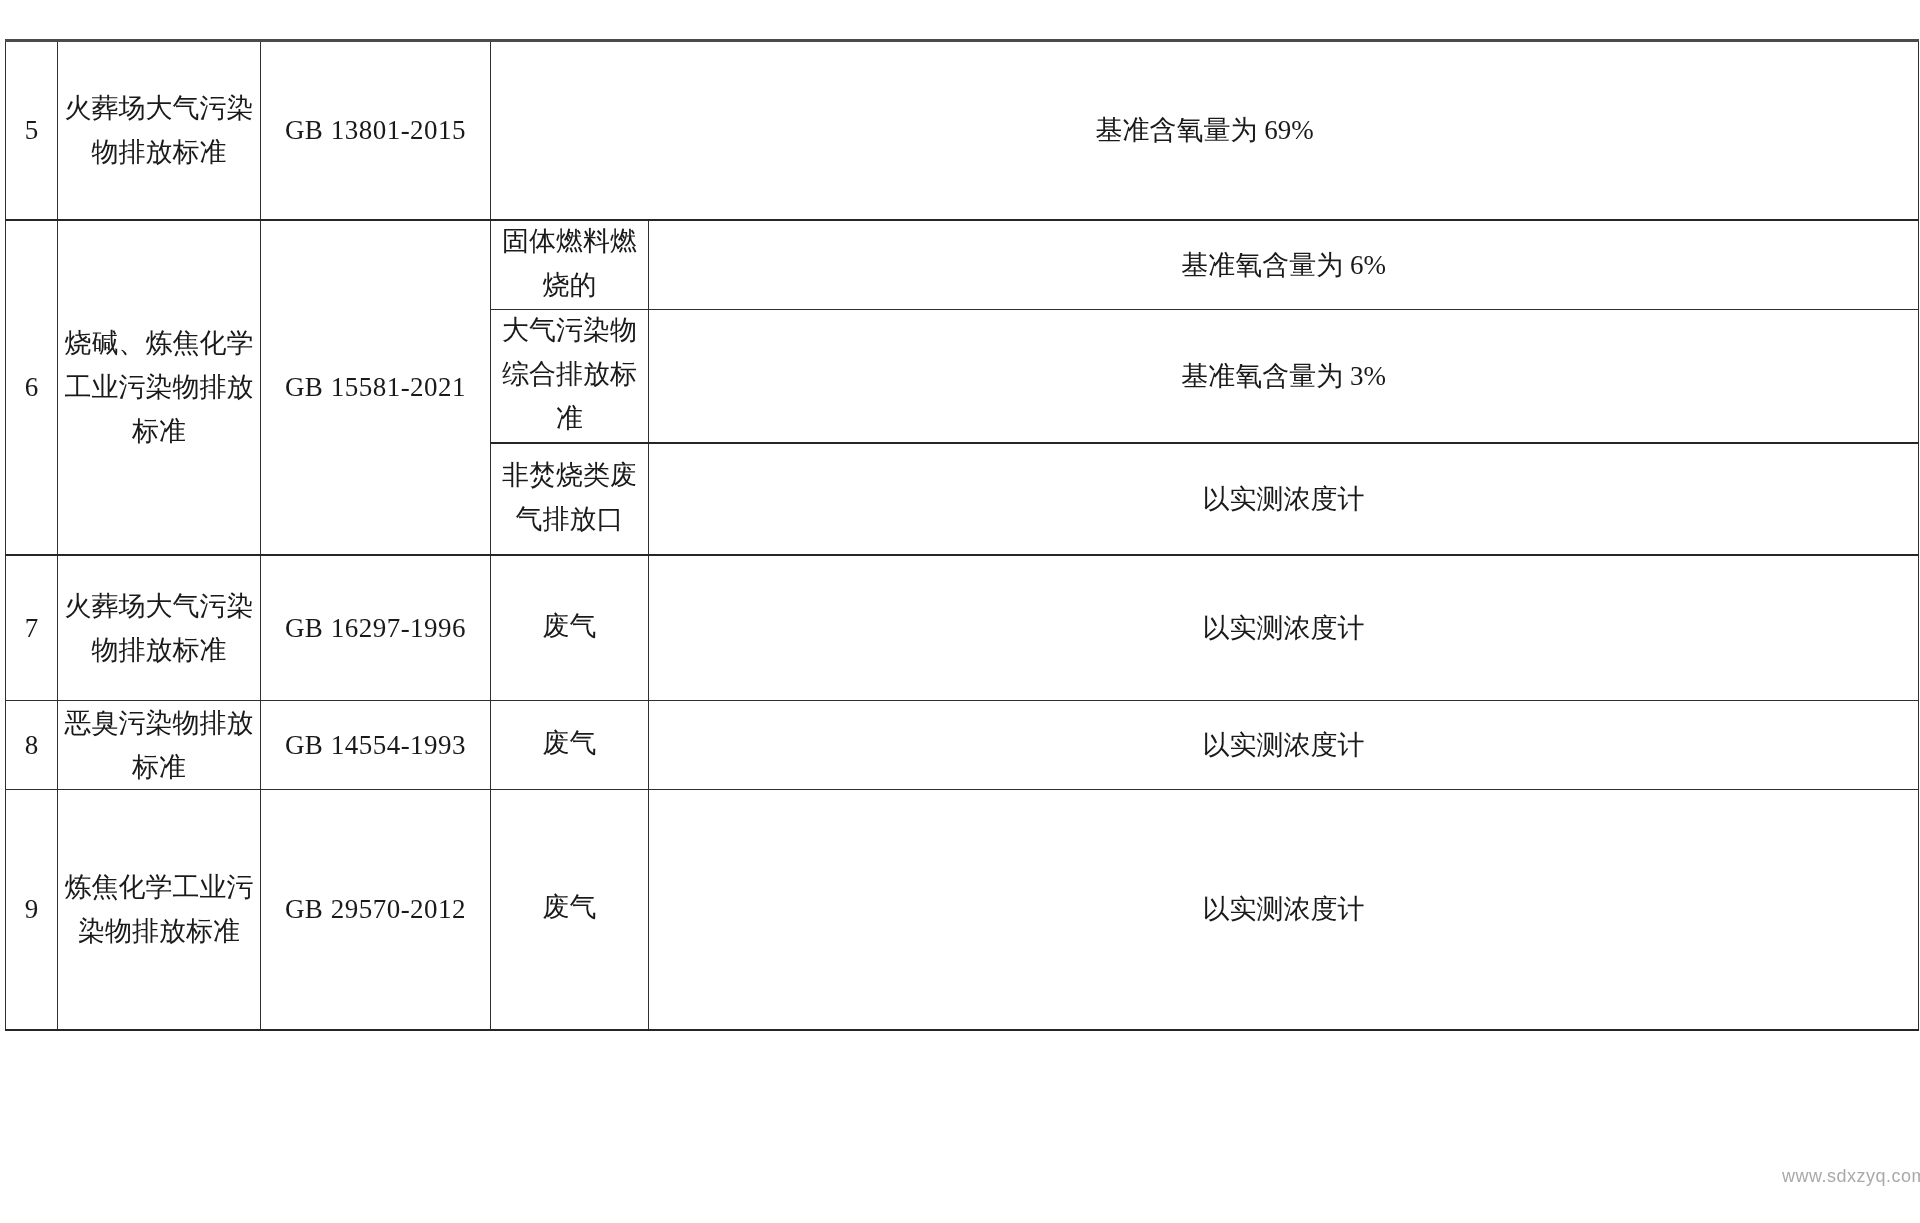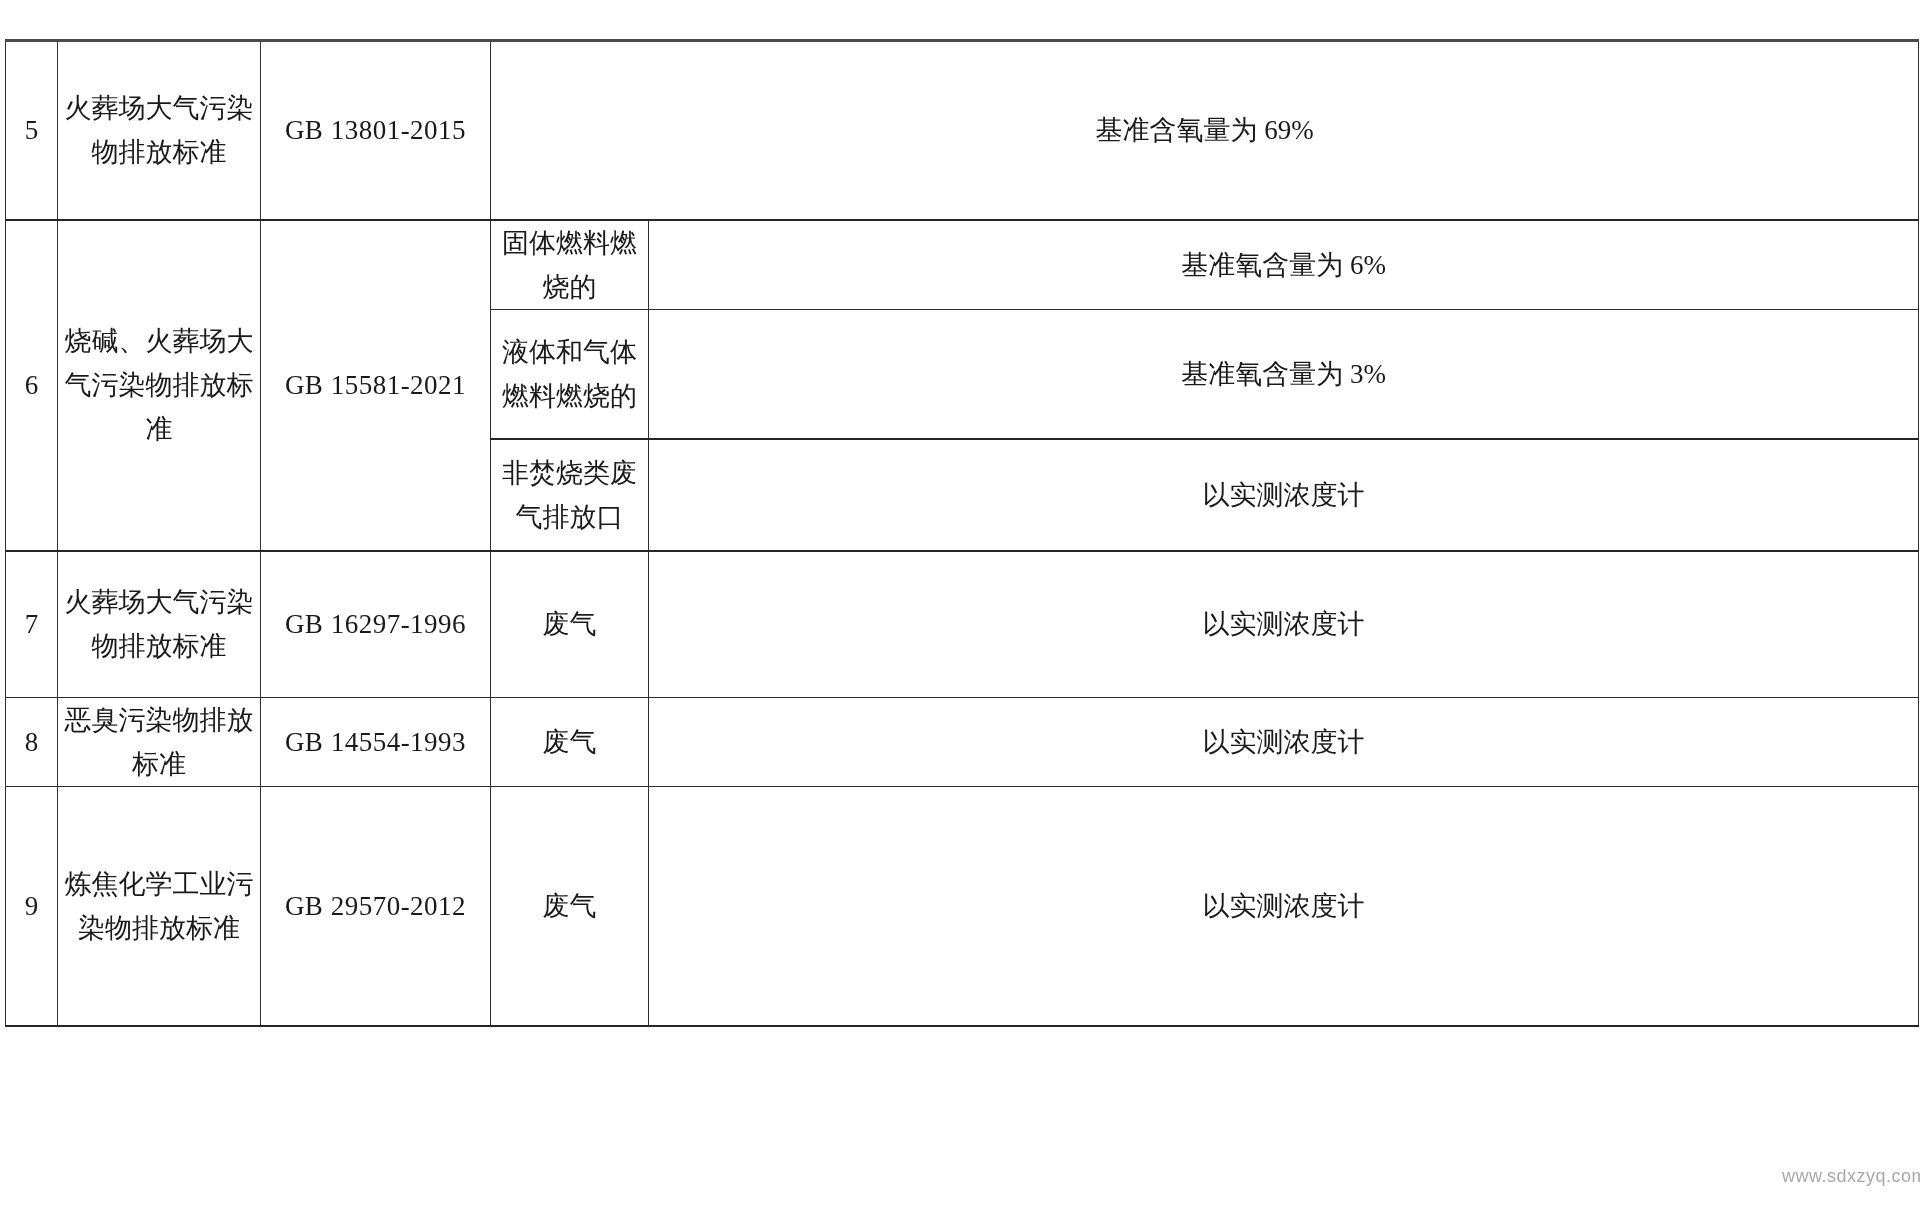--- a/index.html
+++ b/index.html
@@ -27,21 +27,21 @@
     border: 1.6px solid #2f2f2f;
     text-align: center;
     vertical-align: middle;
     font-size: 27px;
     line-height: 44px;
     padding: 0;
     overflow: hidden;
   }
   
   td.c-name { padding: 0 16px; font-family: Liberation Serif, serif; }
-  td.c-cat  { padding: 0 22px; }
+  td.c-cat  { padding: 0 22px; font-family: Liberation Mono, monospace; }
   td.c-code { letter-spacing: 0.5px; margin-left: 12px; }
 
   tr.r5  { height: 179px; }
   tr.r6a { height: 89px; }
   tr.r6b { height: 130px; }
   tr.r6c { height: 112px; }
   tr.r7  { height: 146px; }
   tr.r8  { height: 89px; }
   tr.r9  { height: 240px; }
 
@@ -76,28 +76,28 @@
   <tbody>
       <tr class="r5">
     <td class="c-idx">5</td>
     <td class="c-name">火葬场大气污染物排放标准</td>
     <td class="c-code">GB 13801-2015</td>
     <td class="c-note" colspan="2">基准含氧量为 69%</td>
   </tr>
 
   <tr class="r6a">
     <td class="c-idx" rowspan="3">6</td>
-    <td class="c-name" rowspan="3">烧碱、火葬场大气污染物排放标准</td>
+    <td class="c-name" rowspan="3">烧碱、炼焦化学工业污染物排放标准</td>
     <td class="c-code" rowspan="3">GB 15581-2021</td>
     <td class="c-cat">固体燃料燃烧的</td>
     <td class="c-note">基准氧含量为 6%</td>
   </tr>
 
   <tr class="r6b">
-    <td class="c-cat">液体和气体燃料燃烧的</td>
+    <td class="c-cat">大气污染物综合排放标准</td>
     <td class="c-note">基准氧含量为 3%</td>
   </tr>
 
   <tr class="r6c">
     <td class="c-cat">非焚烧类废气排放口</td>
     <td class="c-note">以实测浓度计</td>
   </tr>
 
   <tr class="r7">
     <td class="c-idx">7</td>

